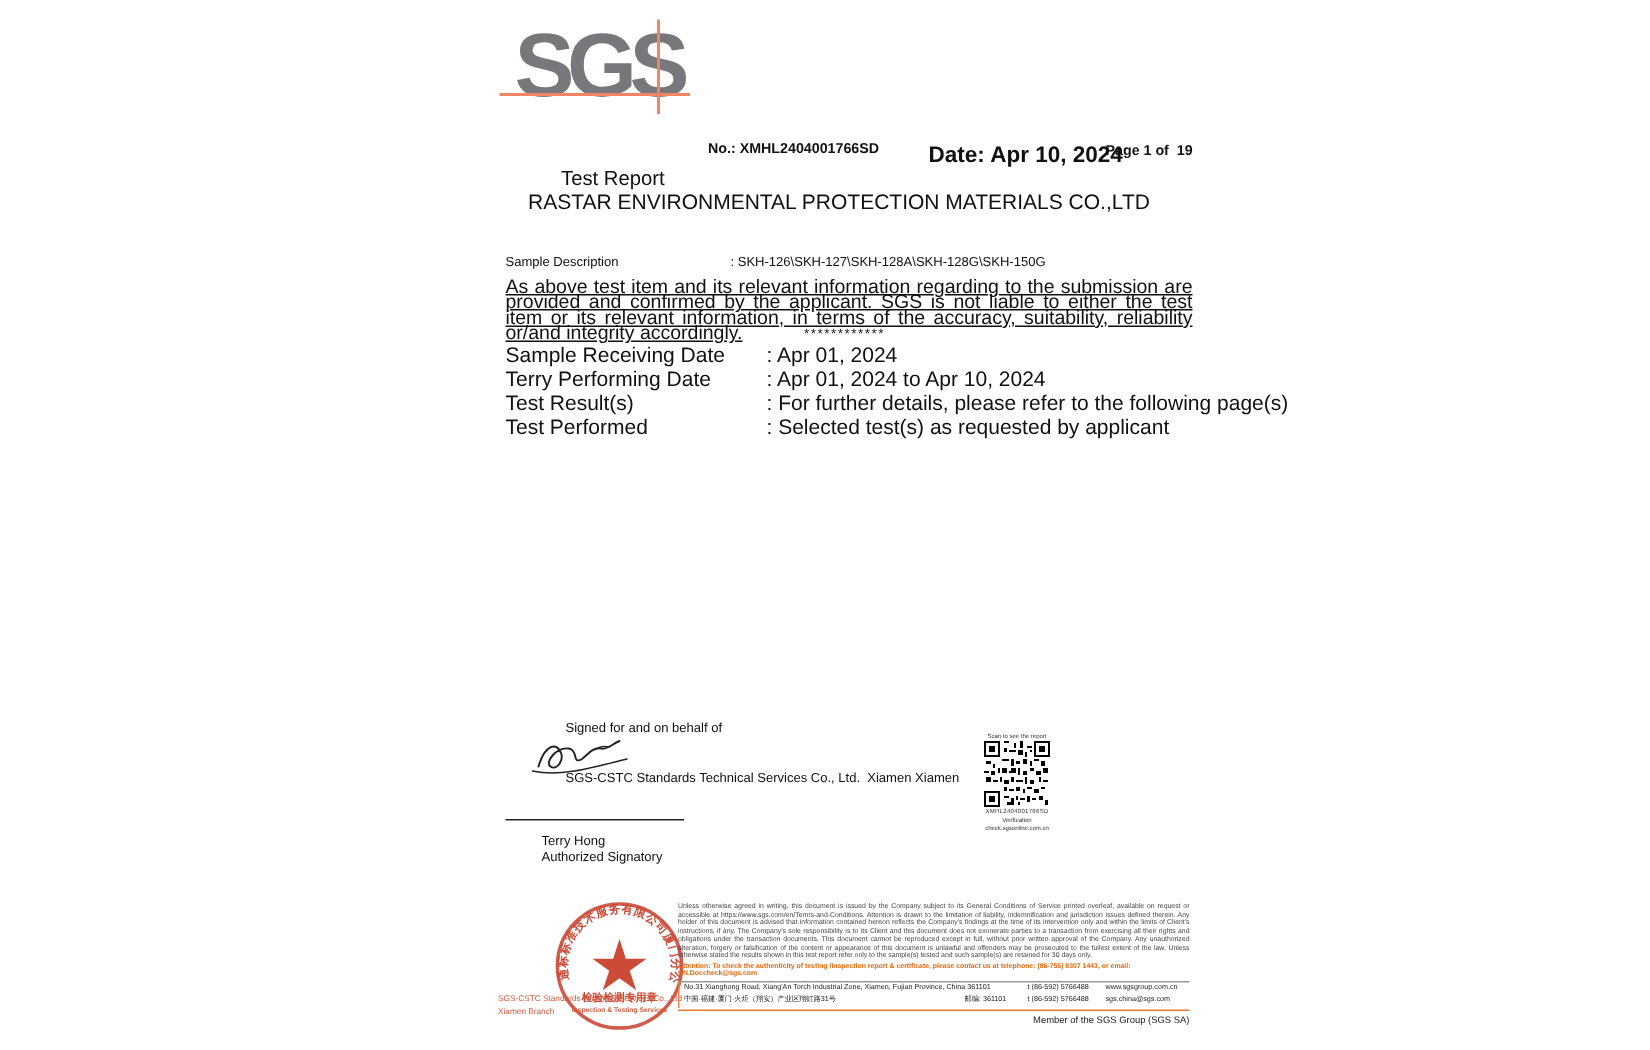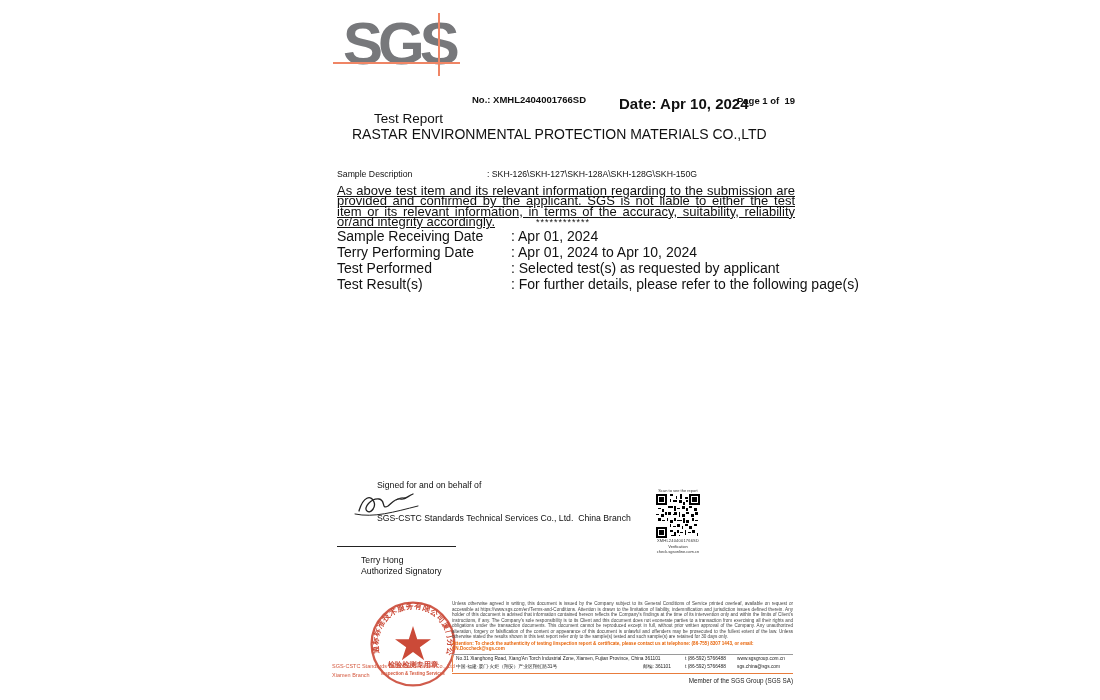--- a/index.html
+++ b/index.html
@@ -105,32 +105,32 @@
   <div class="fields">
     <div class="frow">
       <span class="lbl">Sample Receiving Date</span>
       <span class="val">: Apr 01, 2024</span>
     </div>
     <div class="frow">
       <span class="lbl">Terry Performing Date</span>
       <span class="val">: Apr 01, 2024 to Apr 10, 2024</span>
     </div>
     <div class="frow">
+      <span class="lbl">Test Result(s)</span>
+      <span class="val">: For further details, please refer to the following page(s)</span>
+    </div>
+    <div class="frow">
       <span class="lbl">Test Performed</span>
       <span class="val">: Selected test(s) as requested by applicant</span>
     </div>
-    <div class="frow">
-      <span class="lbl">Test Result(s)</span>
-      <span class="val">: For further details, please refer to the following page(s)</span>
-    </div>
   </div>
 
   <div class="signed">
     <div>Signed for and on behalf of</div>
-    <div>SGS-CSTC Standards Technical Services Co., Ltd.  China Branch</div>
+    <div>SGS-CSTC Standards Technical Services Co., Ltd.  Xiamen Xiamen</div>
   </div>
 
   <svg class="sig-svg" viewBox="0 0 70 38">
     <path d="M7 24 C11 10, 19 7, 22 15 C24 20, 19 27, 15 24 C11 21, 19 11, 27 12 C34 13, 29 23, 36 19 C40 16, 43 11, 49 12 C53 13, 56 9, 61 7" stroke="#222" fill="none" stroke-width="1.3" stroke-linecap="round"></path>
     <path d="M3 27 C22 31, 42 25, 66 19" stroke="#222" fill="none" stroke-width="1" stroke-linecap="round"></path>
     <path d="M44 13 C47 11, 51 10, 54 11" stroke="#222" fill="none" stroke-width="0.8"></path>
   </svg>
 
   <div class="sig-line"></div>
   <div class="signatory">

